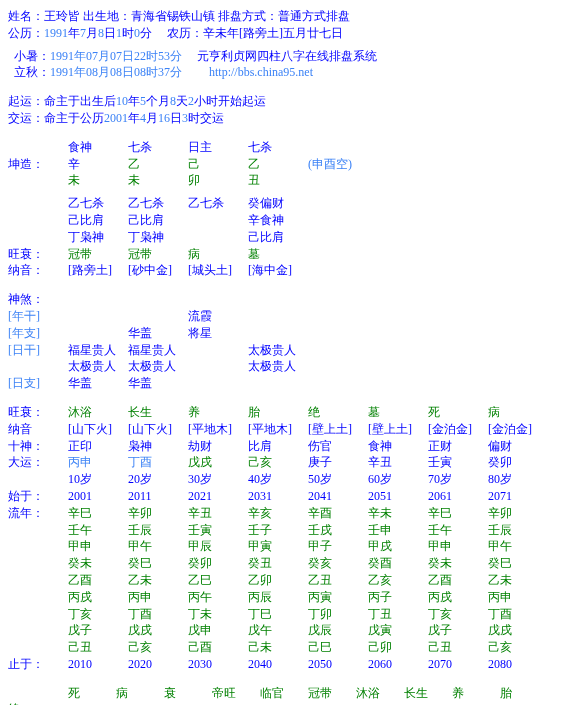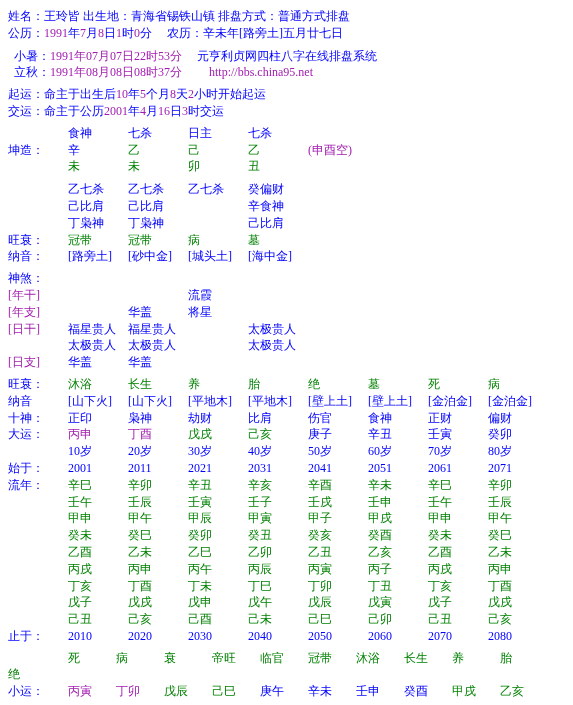--- a/index.html
+++ b/index.html
@@ -1,23 +1,23 @@
 <!DOCTYPE html>
 <html><head>
 <meta charset="utf-8">
 <style>
 body{margin:0;padding:8px;background:#fff;font-family:"SimSun","宋体",serif;font-size:12px;line-height:1.4;width:557px}
 .blue{color:#0000ff}
-.red{color:#a21caf}
+.red{color:#3b82f6}
 .green{color:#008000}
 .row{white-space:pre}
 .col{display:inline-block;width:60px;text-align:left;vertical-align:top}
 .colw{display:inline-block;width:48px;text-align:left;vertical-align:top}
 .lbl{display:inline-block;width:60px}
-.sec{margin-top:5px}
+.sec{margin-top:12px}
 </style>
 </head>
 <body>
 
 <div>
 <div><span class="blue">姓名：</span><span class="blue">王玲皆</span><span class="blue">    出生地：</span><span class="blue">青海省锡铁山镇</span><span class="blue">    排盘方式：</span><span class="blue">普通方式排盘</span></div>
 <div><span class="blue">公历：</span><span class="red">1991</span><span class="blue">年</span><span class="red">7</span><span class="blue">月</span><span class="red">8</span><span class="blue">日</span><span class="red">1</span><span class="blue">时</span><span class="red">0</span><span class="blue">分</span><span class="row">     </span><span class="blue">农历：</span><span class="blue">辛未年[路旁土]五月廿七日</span></div>
 <div style="height:6px"></div>
 <div><span class="blue row">  小暑：</span><span class="red">1991年07月07日22时53分</span><span class="row">     </span><span class="blue">元亨利贞网四柱八字在线排盘系统</span></div>
 <div><span class="blue row">  立秋：</span><span class="red">1991年08月08日08时37分</span><span class="row">         </span><span class="red">http://bbs.china95.net</span></div>

